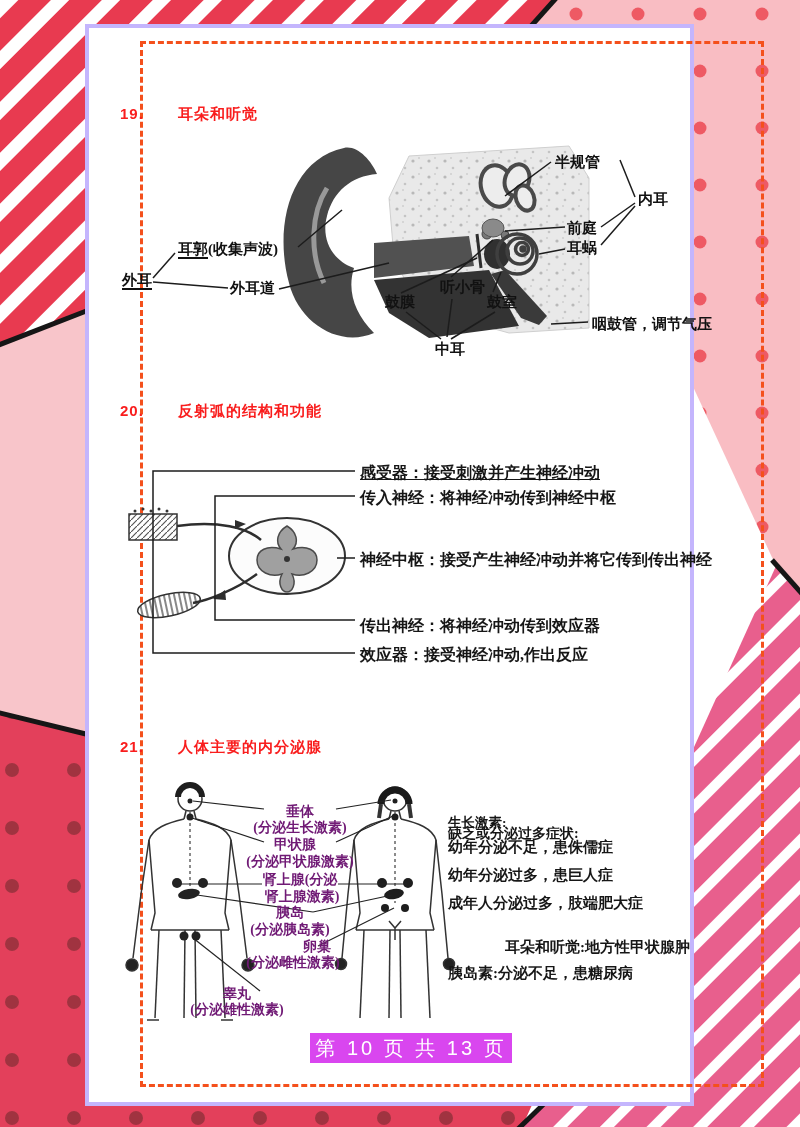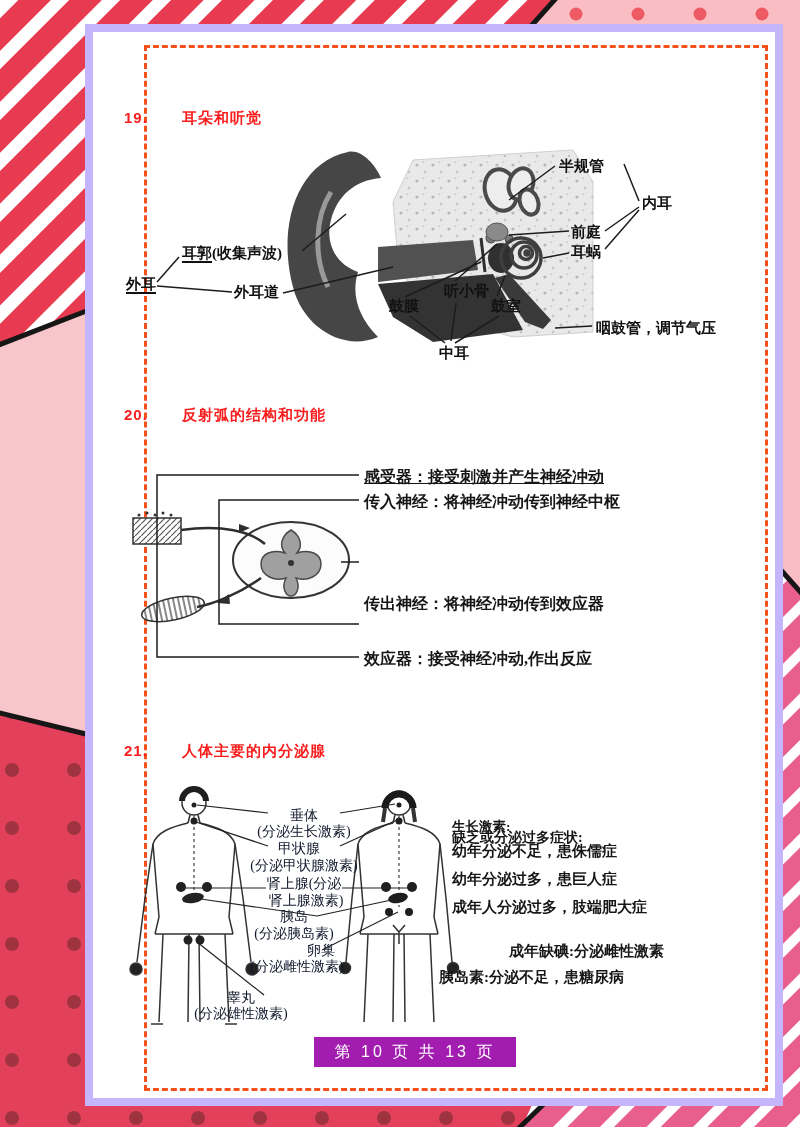--- a/index.html
+++ b/index.html
@@ -1,42 +1,42 @@
 <!DOCTYPE html>
 <html><head>
 <meta charset="utf-8">
 <style>
   html,body{margin:0;padding:0;background:#fff;}
   .canvas{position:relative;width:800px;height:1127px;overflow:hidden;
           font-family:"Liberation Sans","DejaVu Sans",sans-serif;}
   .frame-svg{position:absolute;left:0;top:0;width:800px;height:1127px;}
-  .page{position:absolute;left:85px;top:24px;width:698px;height:1082px;
-        box-sizing:border-box;background:#ffffff;border:8px solid #c4b5fd;}
+  .page{position:absolute;left:85px;top:24px;width:609px;height:1082px;
+        box-sizing:border-box;background:#ffffff;border:4px solid #c4b5fd;}
   .page-content{position:relative;width:690px;height:1074px;}
   .dashed-border{position:absolute;left:51px;top:13px;width:618px;height:1040px;
         border:3px dashed #f4501c;}
   .fig-svg{position:absolute;left:0;top:0;width:690px;height:1074px;pointer-events:none;}
   .sec-head{position:absolute;display:flex;color:#f91d1d;
         font-weight:bold;font-size:15px;letter-spacing:1px;}
   .sec-head .num{width:58px;}
   .lbl{position:absolute;font-family:"Liberation Serif","DejaVu Serif",serif;
        font-weight:bold;font-size:15px;color:#111;white-space:nowrap;line-height:1.1;}
   .u{border-bottom:2px solid #111;}
   .rlbl{position:absolute;font-family:"Liberation Serif","DejaVu Serif",serif;
        font-weight:bold;font-size:16px;color:#161616;white-space:nowrap;}
   .gl{position:absolute;transform:translateX(-50%);text-align:center;
-      font-family:"Liberation Serif","DejaVu Serif",serif;font-weight:normal;
-      font-size:14px;color:#0f172a;white-space:nowrap;}
+      font-family:"Liberation Serif","DejaVu Serif",serif;font-weight:bold;
+      font-size:14px;color:#701a75;white-space:nowrap;}
   .sym{position:absolute;font-family:"Liberation Serif","DejaVu Serif",serif;
       font-weight:bold;font-size:15px;color:#161616;white-space:nowrap;}
   .sym-title{font-size:14px;margin-top:37px;}
   .sym-small{font-size:13.5px;}
   .footer-badge{position:absolute;left:221px;top:1005px;width:202px;height:30px;
-      display:flex;align-items:center;justify-content:center;background:#a21caf;
-      color:#ffffff;font-size:16px;letter-spacing:3px;}
+      display:flex;align-items:center;justify-content:center;background:#d946ef;
+      color:#ffffff;font-size:20px;letter-spacing:3px;}
 </style>
 </head>
 <body>
 
 <div class="canvas">
 
   <svg class="frame-svg" viewBox="0 0 800 1127">
     <defs>
       <pattern id="stripeRed" width="36" height="36" patternUnits="userSpaceOnUse" patternTransform="rotate(45)">
         <rect width="36" height="36" fill="#e83a50"></rect>
@@ -255,21 +255,22 @@
       <span class="lbl" style="left:346px;top:313px;">中耳</span>
       <span class="lbl" style="left:503px;top:288px;">咽鼓管，调节气压</span>
 
       <div class="sec-head" style="left:31px;top:374px;">
         <span class="num">20.</span>
         <span class="ttl">反射弧的结构和功能</span>
       </div>
 
       <span class="rlbl" style="left:271px;top:435px;text-decoration:underline;">感受器：接受刺激并产生神经冲动</span>
       <span class="rlbl" style="left:271px;top:460px;">传入神经：将神经冲动传到神经中枢</span>
-      <span class="rlbl" style="left:271px;top:562px;">传出神经：将神经冲动传到效应器</span>
+      <span class="rlbl" style="left:271px;top:522px;">神经中枢：接受产生神经冲动并将它传到传出神经</span>
+      <span class="rlbl" style="left:271px;top:588px;">传出神经：将神经冲动传到效应器</span>
       <span class="rlbl" style="left:271px;top:617px;">效应器：接受神经冲动,作出反应</span>
 
       <div class="sec-head" style="left:31px;top:710px;">
         <span class="num">21.</span>
         <span class="ttl">人体主要的内分泌腺</span>
       </div>
 
       <span class="gl" style="left:211px;top:775px;">垂体</span>
       <span class="gl" style="left:211px;top:791px;">(分泌生长激素)</span>
       <span class="gl" style="left:206px;top:808px;">甲状腺</span>
@@ -281,19 +282,19 @@
       <span class="gl" style="left:204px;top:910px;padding-left:48px;">卵巢</span>
       <span class="gl" style="left:204px;top:926px;">(分泌雌性激素)</span>
       <span class="gl" style="left:148px;top:957px;">睾丸</span>
       <span class="gl" style="left:148px;top:973px;">(分泌雄性激素)</span>
 
       <span class="sym sym-title" style="left:359px;top:760px;">缺乏或分泌过多症状:</span>
       <span class="sym sym-small" style="left:359px;top:786px;">生长激素:</span>
       <span class="sym" style="left:359px;top:810px;">幼年分泌不足，患侏儒症</span>
       <span class="sym" style="left:359px;top:838px;">幼年分泌过多，患巨人症</span>
       <span class="sym" style="left:359px;top:866px;">成年人分泌过多，肢端肥大症</span>
-      <span class="sym" style="left:416px;top:910px;">成年缺碘:分泌雌性激素</span>
-      <span class="sym" style="left:346px;top:936px;text-align:right;">胰岛素:分泌不足，患糖尿病</span>
+      <span class="sym" style="left:416px;top:910px;">耳朵和听觉:地方性甲状腺肿</span>
+      <span class="sym" style="left:359px;top:936px;text-align:right;">胰岛素:分泌不足，患糖尿病</span>
 
       <div class="footer-badge">第 10 页 共 13 页</div>
     </div>
   </div>
 </div>
 
 </body></html>

